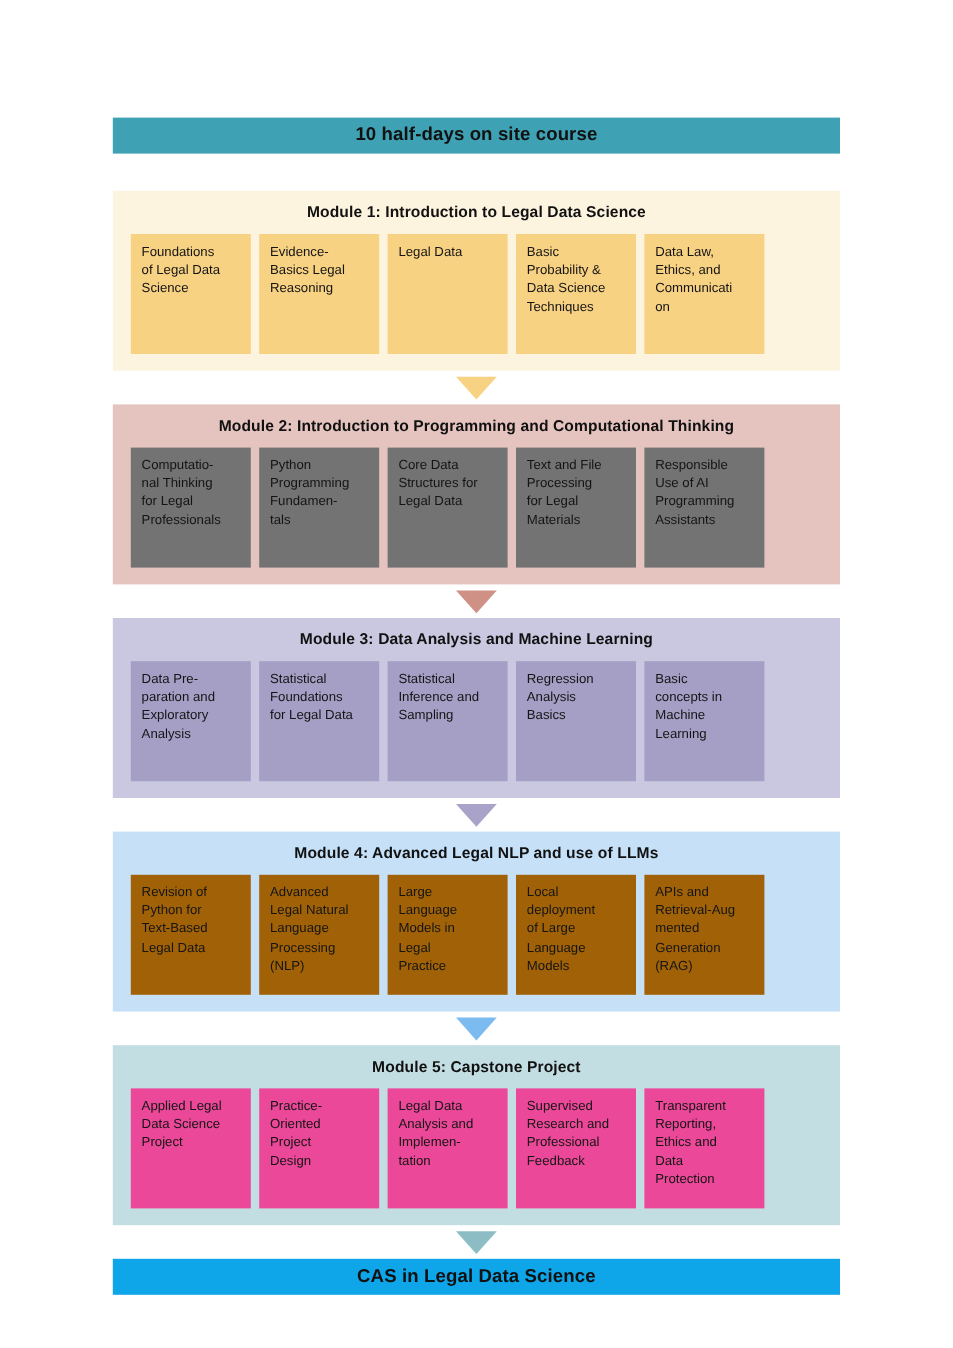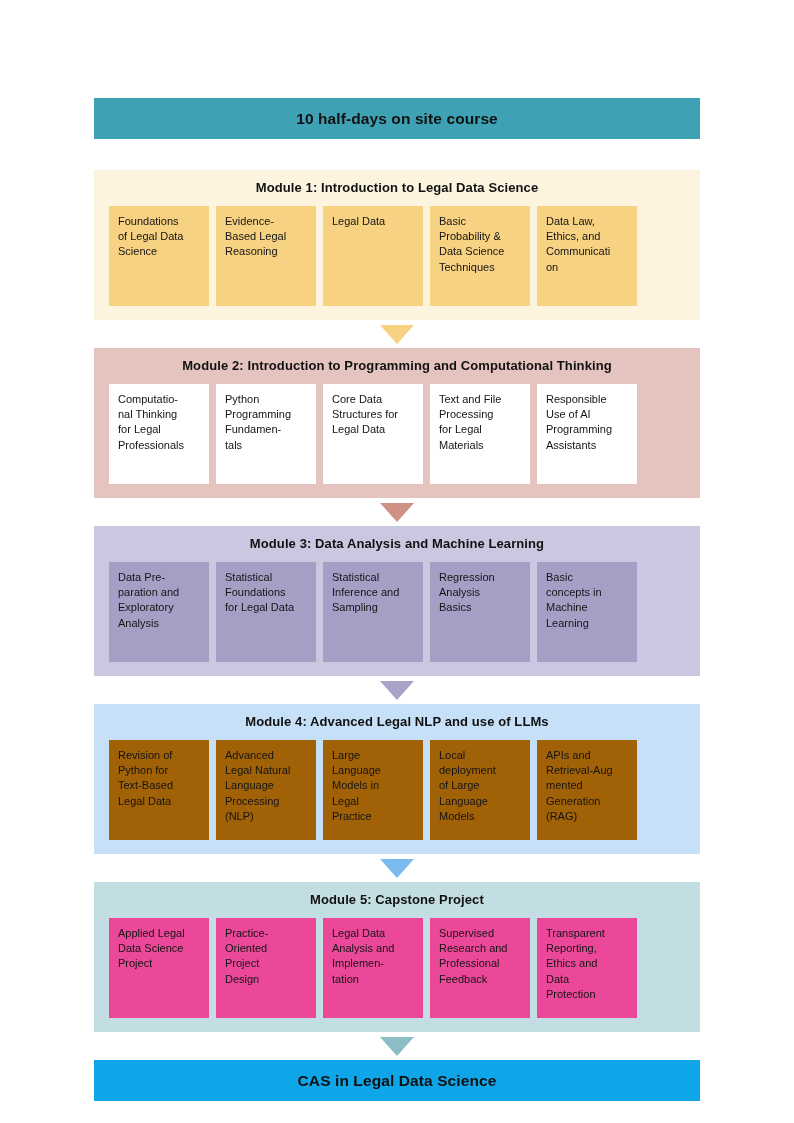--- a/index.html
+++ b/index.html
@@ -17,21 +17,21 @@
   }
   .page {
     position: absolute;
     left: 94px;
     top: 98px;
     width: 606px;
   }
 
   
   .banner {
-    height: 41px;
+    height: 30px;
     display: flex;
     align-items: center;
     justify-content: center;
     font-size: 15.5px;
     font-weight: bold;
     letter-spacing: 0.1px;
     color: #111111;
   }
   .banner-top { background: #3ea2b4; }
   .banner-bottom { background: #0ea5e9; }
@@ -62,21 +62,21 @@
     line-height: 15.2px;
     color: #141414;
     white-space: pre-line;
     font-weight: normal;
   }
 
   
   .m1 { background: #fdf4e0; }
   .m1 .card { background: #f8d283; }
   .m2 { background: #e5c4bf; }
-  .m2 .card { background: #ffffff; }
+  .m2 .card { background: #737373; }
   .m3 { background: #c9c8e0; }
   .m3 .card { background: #a59fc6; }
   .m4 { background: #c5e0f7; }
   .m4 .card { background: #a16207; }
   .m5 { background: #c3dee2; }
   .m5 .card { background: #ec4899; }
 
   .m1 .card, .m2 .card, .m3 .card, .m4 .card { min-height: 100px; }
   .m2 .card, .m3 .card, .m4 .card, .m5 .card { min-height: 100px; }
 
@@ -114,21 +114,21 @@
 
   <div class="gap-top"></div>
 
   <div class="module m1">
     <div class="module-title">Module 1: Introduction to Legal Data Science</div>
     <div class="cards">
       <div class="card">Foundations
 of Legal Data
 Science</div>
       <div class="card">Evidence-
-Based Legal
+Basics Legal
 Reasoning</div>
       <div class="card">Legal Data</div>
       <div class="card">Basic
 Probability &amp;
 Data Science
 Techniques</div>
       <div class="card">Data Law,
 Ethics, and
 Communicati
 on</div>

